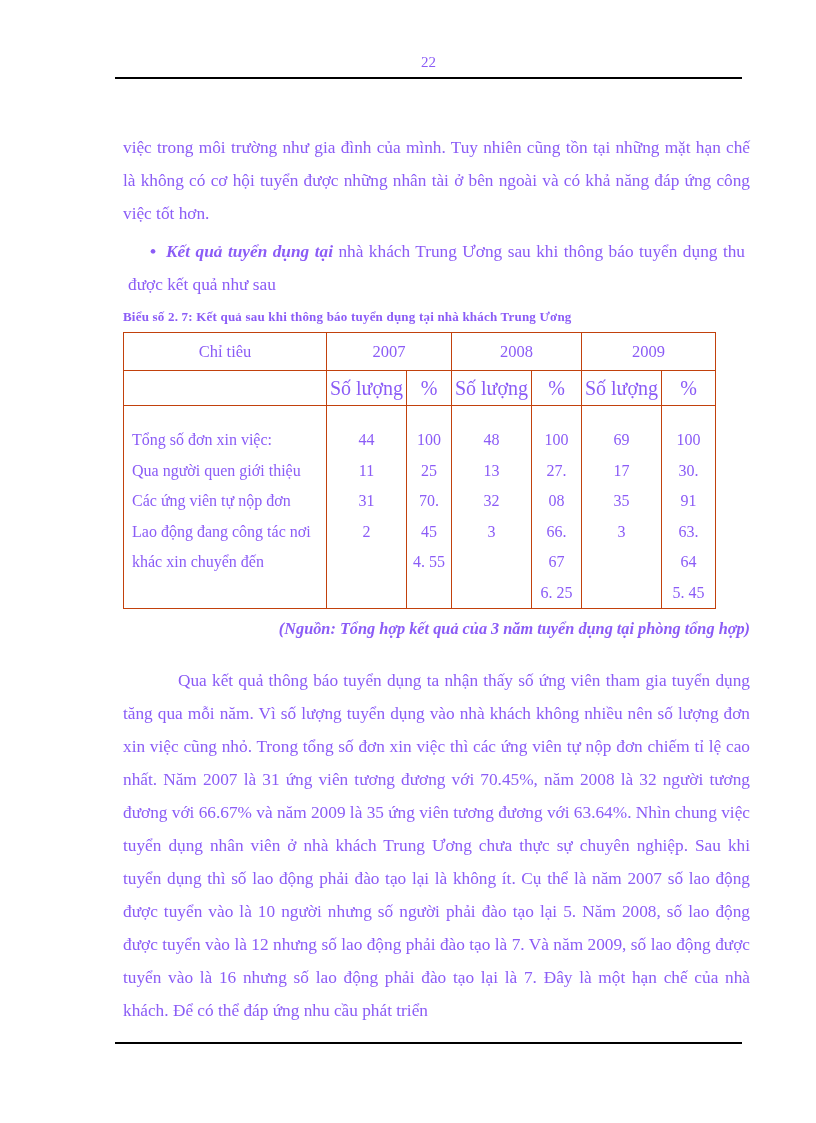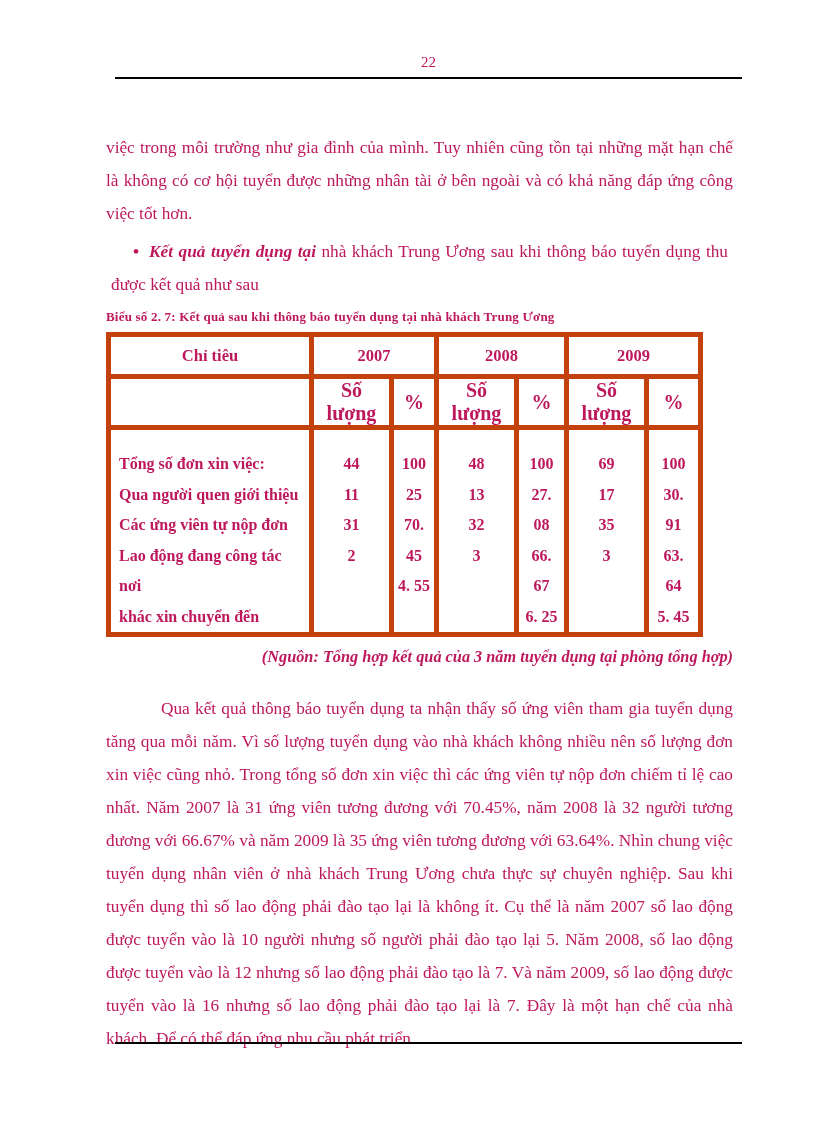--- a/index.html
+++ b/index.html
@@ -3,21 +3,21 @@
 <meta charset="utf-8">
 <style>
   html, body { margin: 0; padding: 0; background: #e8e8e8; }
   .page {
     position: relative;
     width: 816px;
     height: 1123px;
     margin: 0 auto;
     background: #ffffff;
     font-family: "Liberation Serif", "DejaVu Serif", serif;
-    color: #be185d;
+    color: #8b5cf6;
     overflow: hidden;
   }
   .page-number {
     position: absolute;
     top: 54px;
     left: 115px;
     width: 627px;
     text-align: center;
     font-size: 15px;
   }
@@ -31,21 +31,21 @@
   .footer-rule {
     position: absolute;
     top: 1042px;
     left: 115px;
     width: 627px;
     border-top: 2px solid #000;
   }
   .content {
     position: absolute;
     top: 131px;
-    left: 106px;
+    left: 123px;
     width: 627px;
   }
   .body-text {
     font-size: 17.3px;
     line-height: 33px;
     text-align: justify;
     margin: 0;
   }
   .para-intro { margin-bottom: 4px; }
   .bullet-para { text-indent: 22px; margin: 5px; }
@@ -59,25 +59,24 @@
     letter-spacing: 0.2px;
   }
   .data-table {
     border-collapse: collapse;
     table-layout: fixed;
     width: 592px;
     margin-top: 7px;
     font-size: 16px;
   }
   .data-table td {
-    border: 5px solid #c2410c;
+    border: 1px solid #c2410c;
     text-align: center;
     padding: 0;
     vertical-align: middle;
-    font-weight: bold;
   }
   .data-table tr.h1 td { height: 37px; font-size: 16.5px; }
   .data-table tr.h2 td { height: 34px; font-size: 20px; }
   .data-table td.body-col {
     vertical-align: top;
     white-space: pre-line;
     line-height: 30.5px;
     padding-top: 19px;
     height: 178px;
   }

